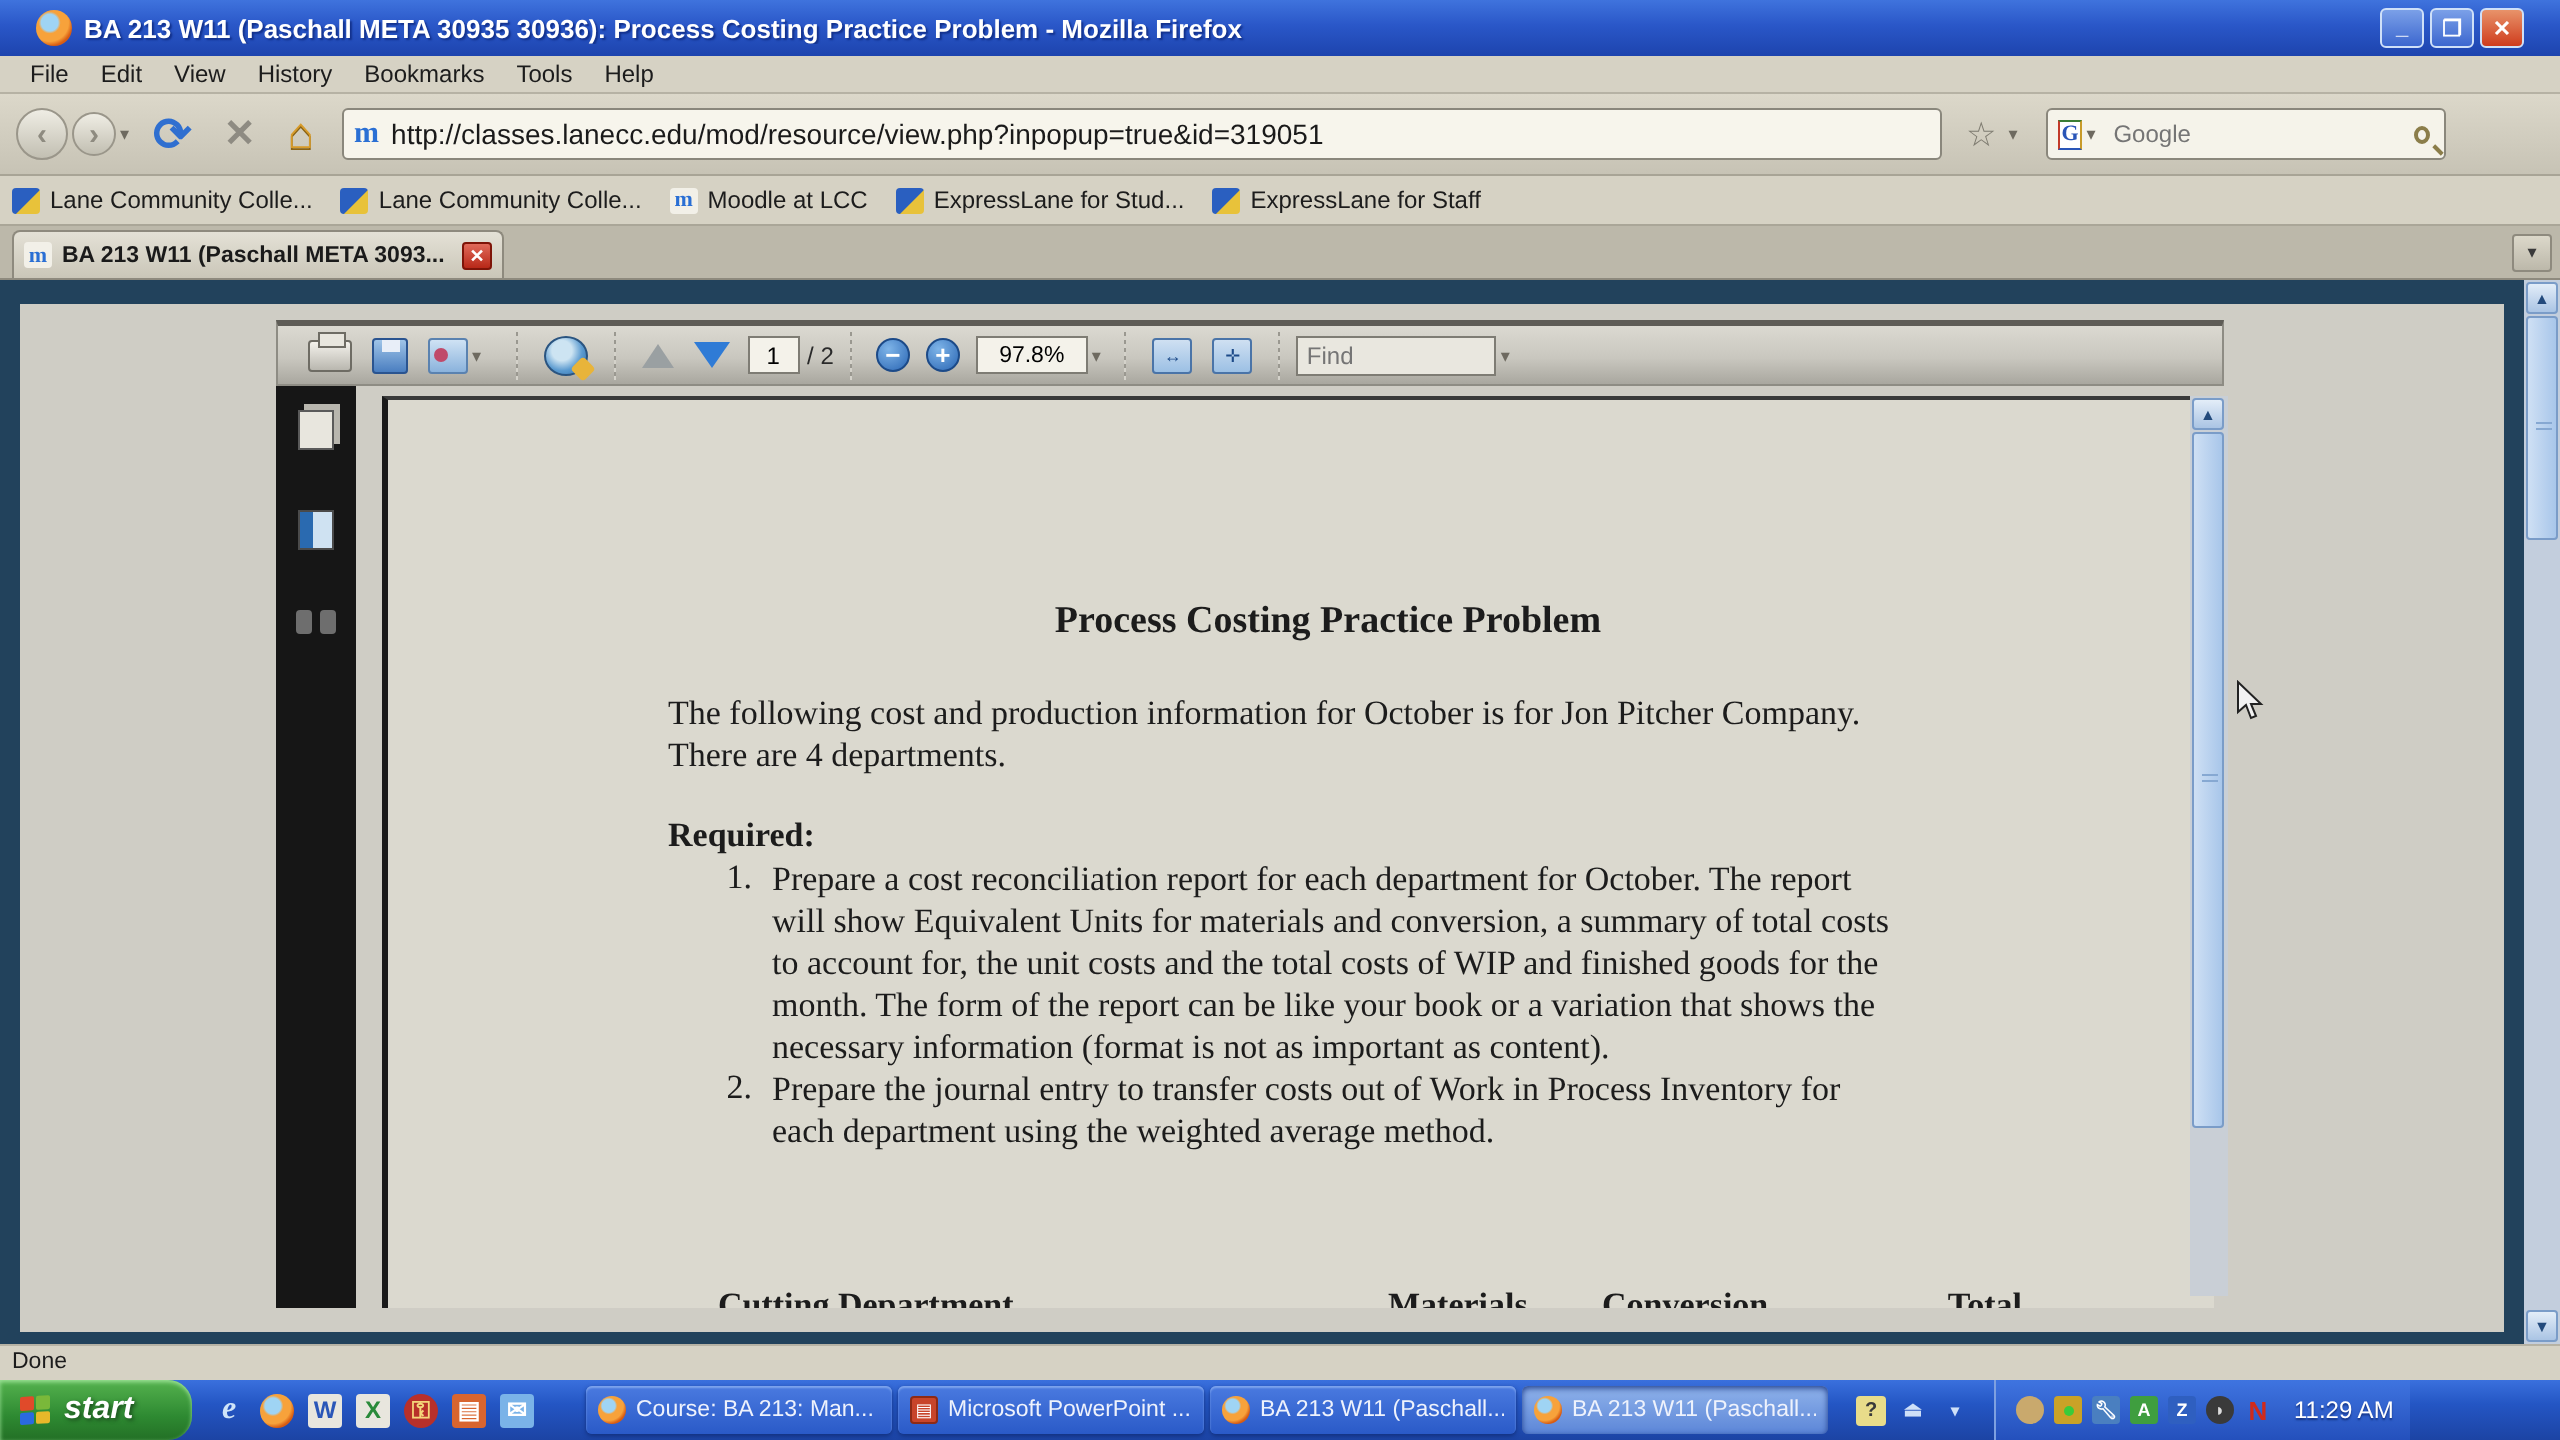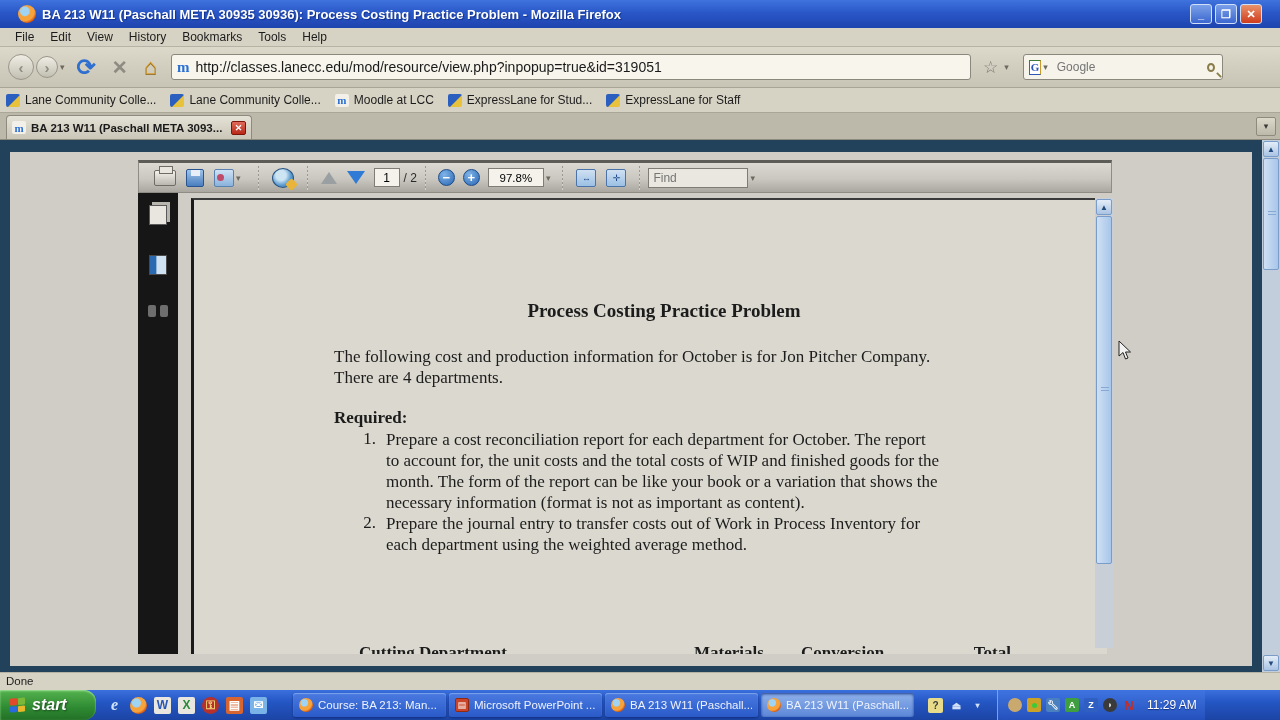--- a/index.html
+++ b/index.html
@@ -304,20 +304,21 @@
   <div class="page">
     <div class="doc">
       <h1>Process Costing Practice Problem</h1>
       <div class="line">The following cost and production information for October is for Jon Pitcher Company.</div>
       <div class="line">There are 4 departments.</div>
       <div class="req">Required:</div>
       <div class="li">
         <span class="num">1.</span>
         <span>
           <span class="line" style="display:block">Prepare a cost reconciliation report for each department for October. The report</span>
+          <span class="line" style="display:block">will show Equivalent Units for materials and conversion, a summary of total costs</span>
           <span class="line" style="display:block">to account for, the unit costs and the total costs of WIP and finished goods for the</span>
           <span class="line" style="display:block">month.  The form of the report can be like your book or a variation that shows the</span>
           <span class="line" style="display:block">necessary information (format is not as important as content).</span>
         </span>
       </div>
       <div class="li">
         <span class="num">2.</span>
         <span>
           <span class="line" style="display:block">Prepare the journal entry to transfer costs out of Work in Process Inventory for</span>
           <span class="line" style="display:block">each department using the weighted average method.</span>

